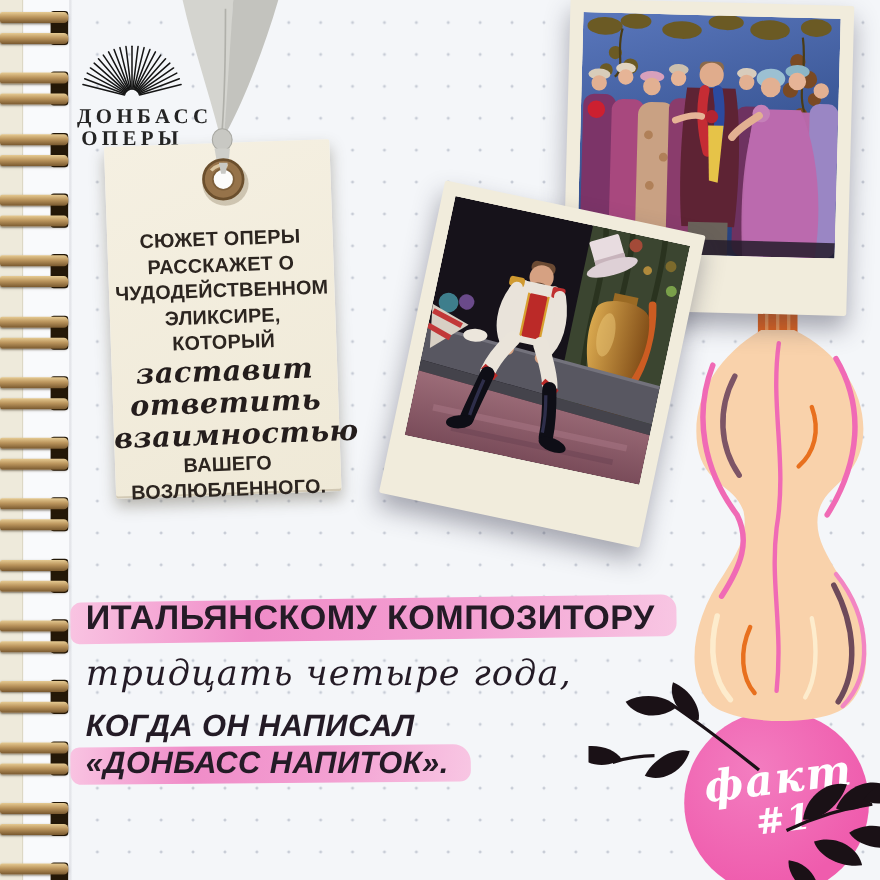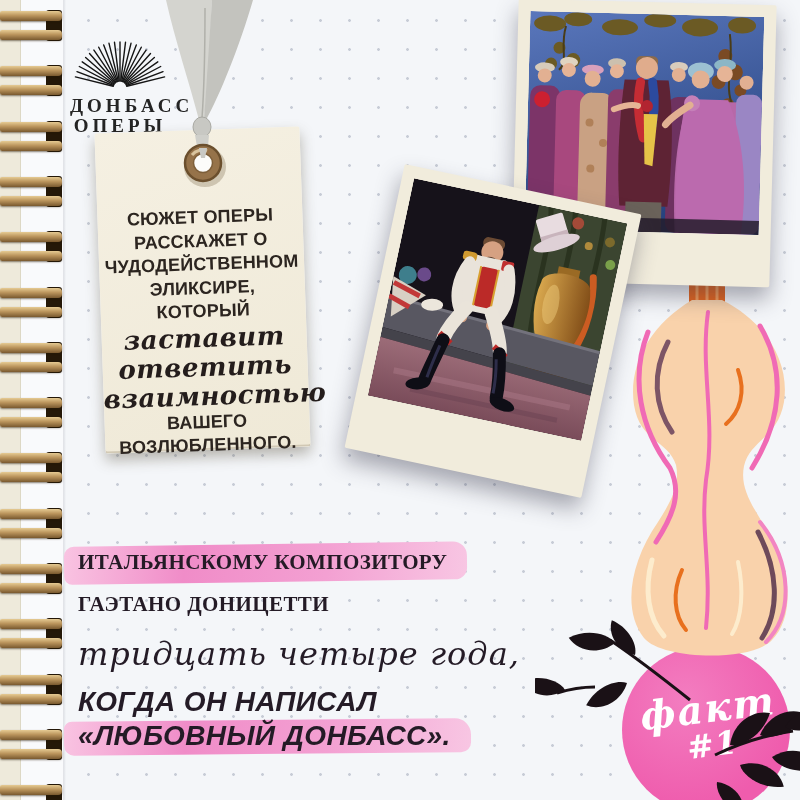--- a/index.html
+++ b/index.html
@@ -56,21 +56,21 @@
     background:radial-gradient(circle at 38% 32%, #f37dc0, #ef5cad 70%);z-index:1;}
   .badge-text{position:absolute;left:630px;top:688px;width:160px;z-index:2;text-align:center;
     transform:rotate(-7deg);color:#ffffff;font-family:"DejaVu Serif", serif;
     font-style:italic;font-weight:700;}
   .badge-word{font-size:39px;line-height:40px;letter-spacing:2px;}
   .badge-number{font-size:32px;line-height:34px;letter-spacing:1px;}
   #leaves{position:absolute;left:535px;top:595px;z-index:2;}
   
   .fact-block{position:absolute;left:78px;top:541px;z-index:8;color:#241b26;}
   .fl{white-space:nowrap;font-weight:700;letter-spacing:.4px;}
-  .fl.big{font-size:21px;line-height:42px;font-family:Liberation Serif, serif;}
+  .fl.big{font-size:31px;line-height:42px;}
   .fl.script{font-family:"DejaVu Serif", serif;font-style:italic;font-weight:400;
     font-size:32px;line-height:56px;letter-spacing:1px;margin:1px 0 3px 0;}
   .fl.small{font-size:28px;line-height:34px;font-style:italic;}
   .hl{position:relative;display:inline-block;padding:0 6px;margin-left:-6px;}
   .hl::before{content:"";position:absolute;left:-8px;right:-14px;top:3px;bottom:1px;z-index:-1;
     background:linear-gradient(95deg,#f9c4e2 0%,#f08cc8 30%,#f3a0d2 65%,#f8c6e3 100%);
     border-radius:10px 14px 12px 8px;transform:rotate(-.8deg);}
   .hl2::before{top:1px;bottom:-1px;border-radius:8px 16px 10px 10px;transform:rotate(-.5deg);}
 </style>
 </head>
@@ -448,17 +448,16 @@
     <circle cx="203" cy="163" r="13.5" stroke="#96734a" stroke-width="8" fill="none"></circle>
     <circle cx="203" cy="163" r="18" stroke="#6b4f2d" stroke-width="2.5" fill="none"></circle>
     <circle cx="203" cy="163" r="9.5" stroke="#7d5f3a" stroke-width="1.5" fill="none"></circle>
     <path d="M192 155 A 13 13 0 0 1 207 151" stroke="#d9c49e" stroke-width="3" fill="none"></path>
   </g>
   <path d="M199 148 L207 148 L205 158 L201 158 Z" fill="#c9c9c4"></path>
 </svg>
 
 <div class="fact-block">
   <div class="fl big"><span class="hl">ИТАЛЬЯНСКОМУ КОМПОЗИТОРУ</span></div>
-  <div class="fl big">ГАЭТАНО ДОНИЦЕТТИ</div>
   <div class="fl script">тридцать четыре года,</div>
   <div class="fl small">КОГДА ОН НАПИСАЛ</div>
-  <div class="fl small"><span class="hl hl2">«ЛЮБОВНЫЙ ДОНБАСС».</span></div>
+  <div class="fl small"><span class="hl hl2">«ДОНБАСС НАПИТОК».</span></div>
 </div>
 
 </body></html>

